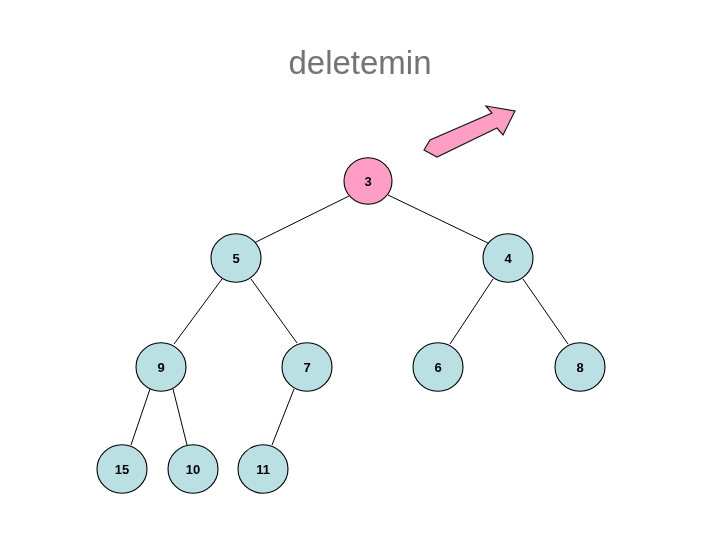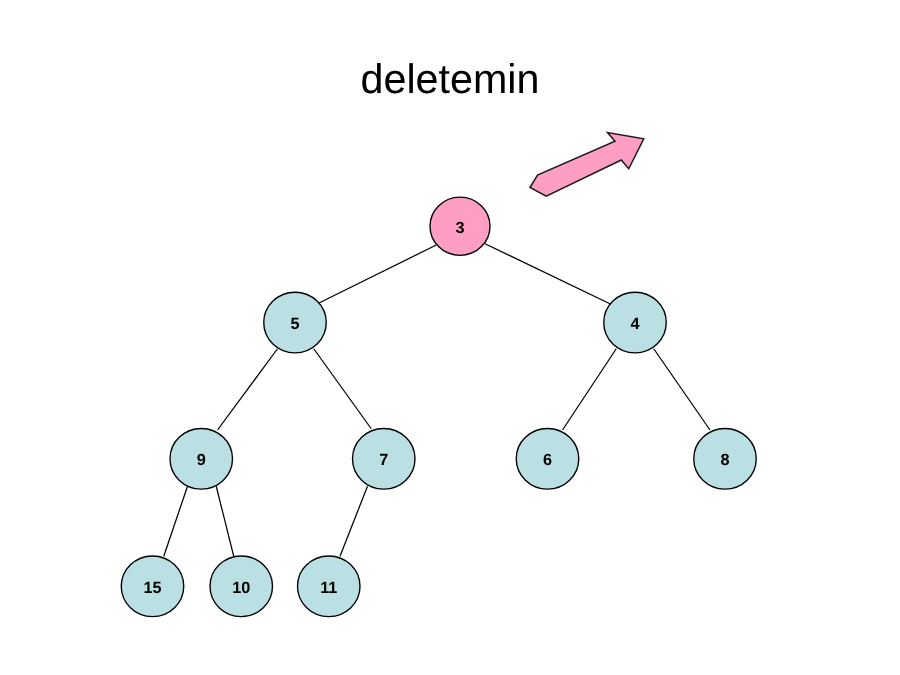--- a/index.html
+++ b/index.html
@@ -21,21 +21,21 @@
   }
   #slide-title {
     position: absolute;
     left: 0;
     top: 44px;
     width: 720px;
     text-align: center;
     font-family: "Liberation Sans", sans-serif;
     font-size: 33px;
     font-weight: 400;
-    color: #000000;
+    color: #737373;
     letter-spacing: 0px;
     line-height: 38px;
     white-space: nowrap;
   }
   #tree-canvas {
     position: absolute;
     left: 0;
     top: 0;
     width: 720px;
     height: 540px;

